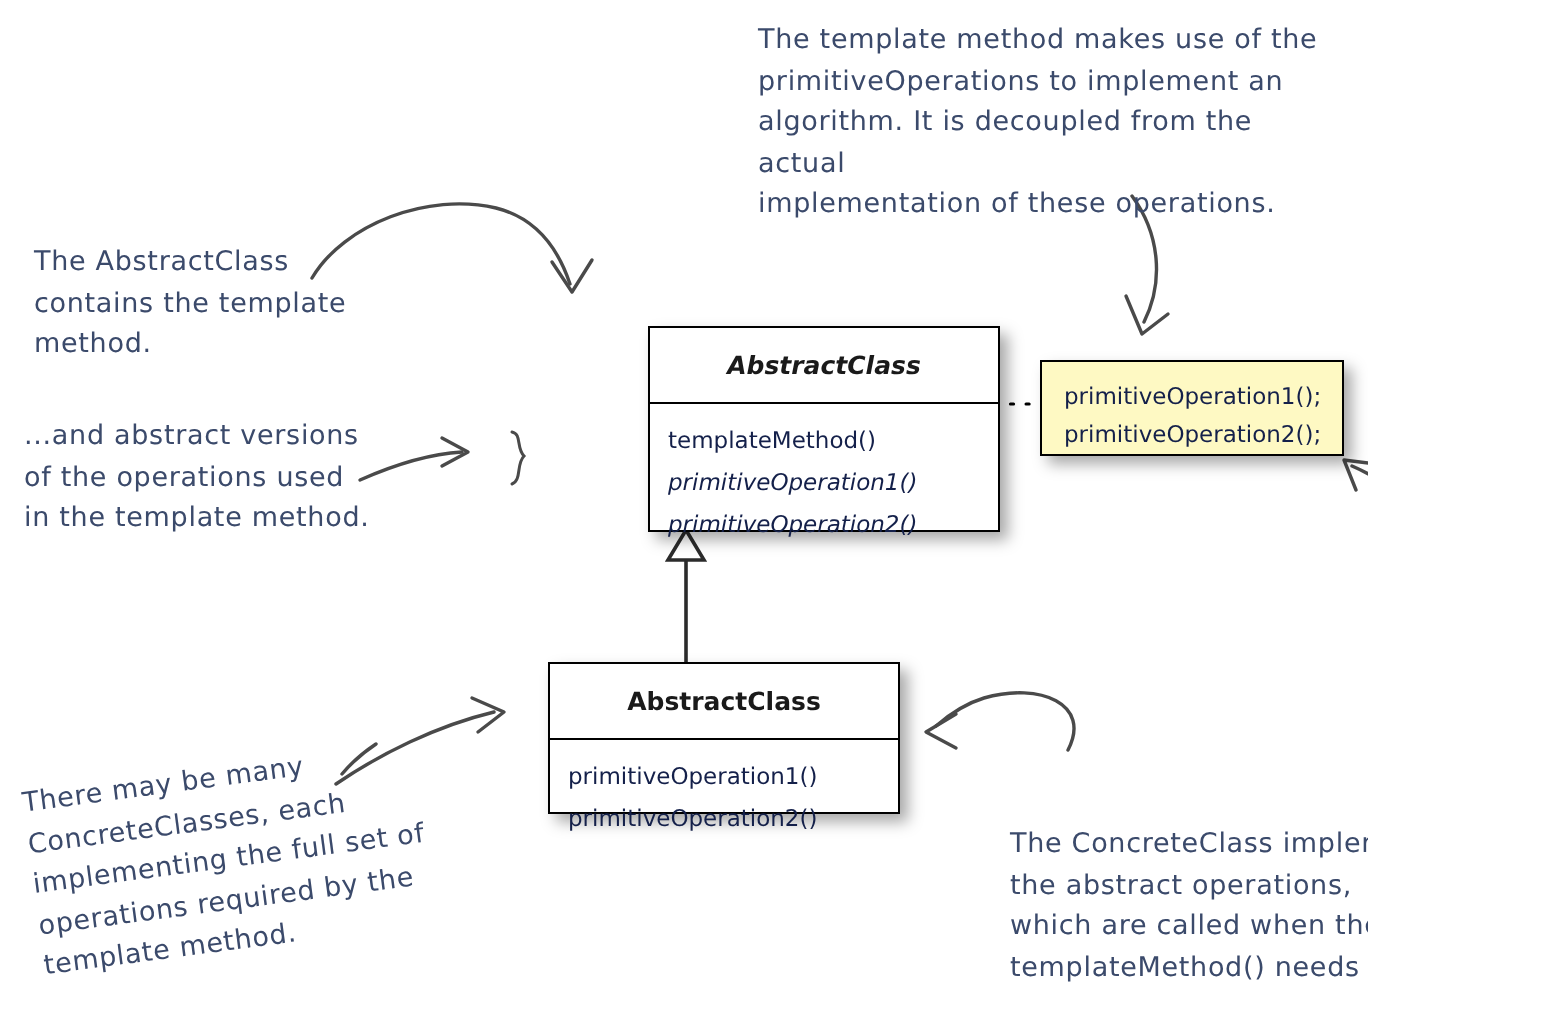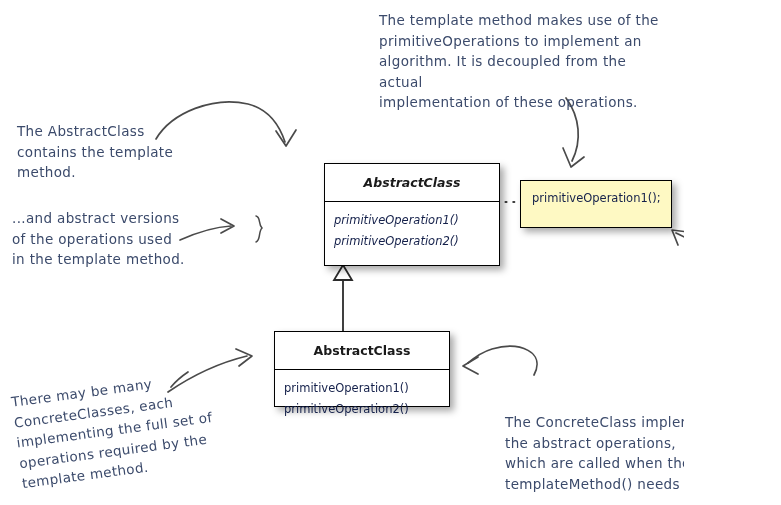--- a/index.html
+++ b/index.html
@@ -201,30 +201,32 @@
 
   <div class="handnote" id="note-many-concrete">There may be many
 ConcreteClasses, each
 implementing the full set of
 operations required by the
 template method.</div>
 
   <div class="umlbox" id="box-abstract">
     <div class="title abstract">AbstractClass</div>
     <div class="members">
+      <div class="member">templateMethod()</div>
       <div class="member italic">primitiveOperation1()</div>
       <div class="member italic">primitiveOperation2()</div>
     </div>
   </div>
 
   <div class="umlbox" id="box-concrete">
     <div class="title">AbstractClass</div>
     <div class="members">
       <div class="member">primitiveOperation1()</div>
       <div class="member">primitiveOperation2()</div>
     </div>
   </div>
 
   <div id="box-note">
     <div class="member">primitiveOperation1();</div>
+    <div class="member">primitiveOperation2();</div>
   </div>
 
 </div>
 
 </body></html>

